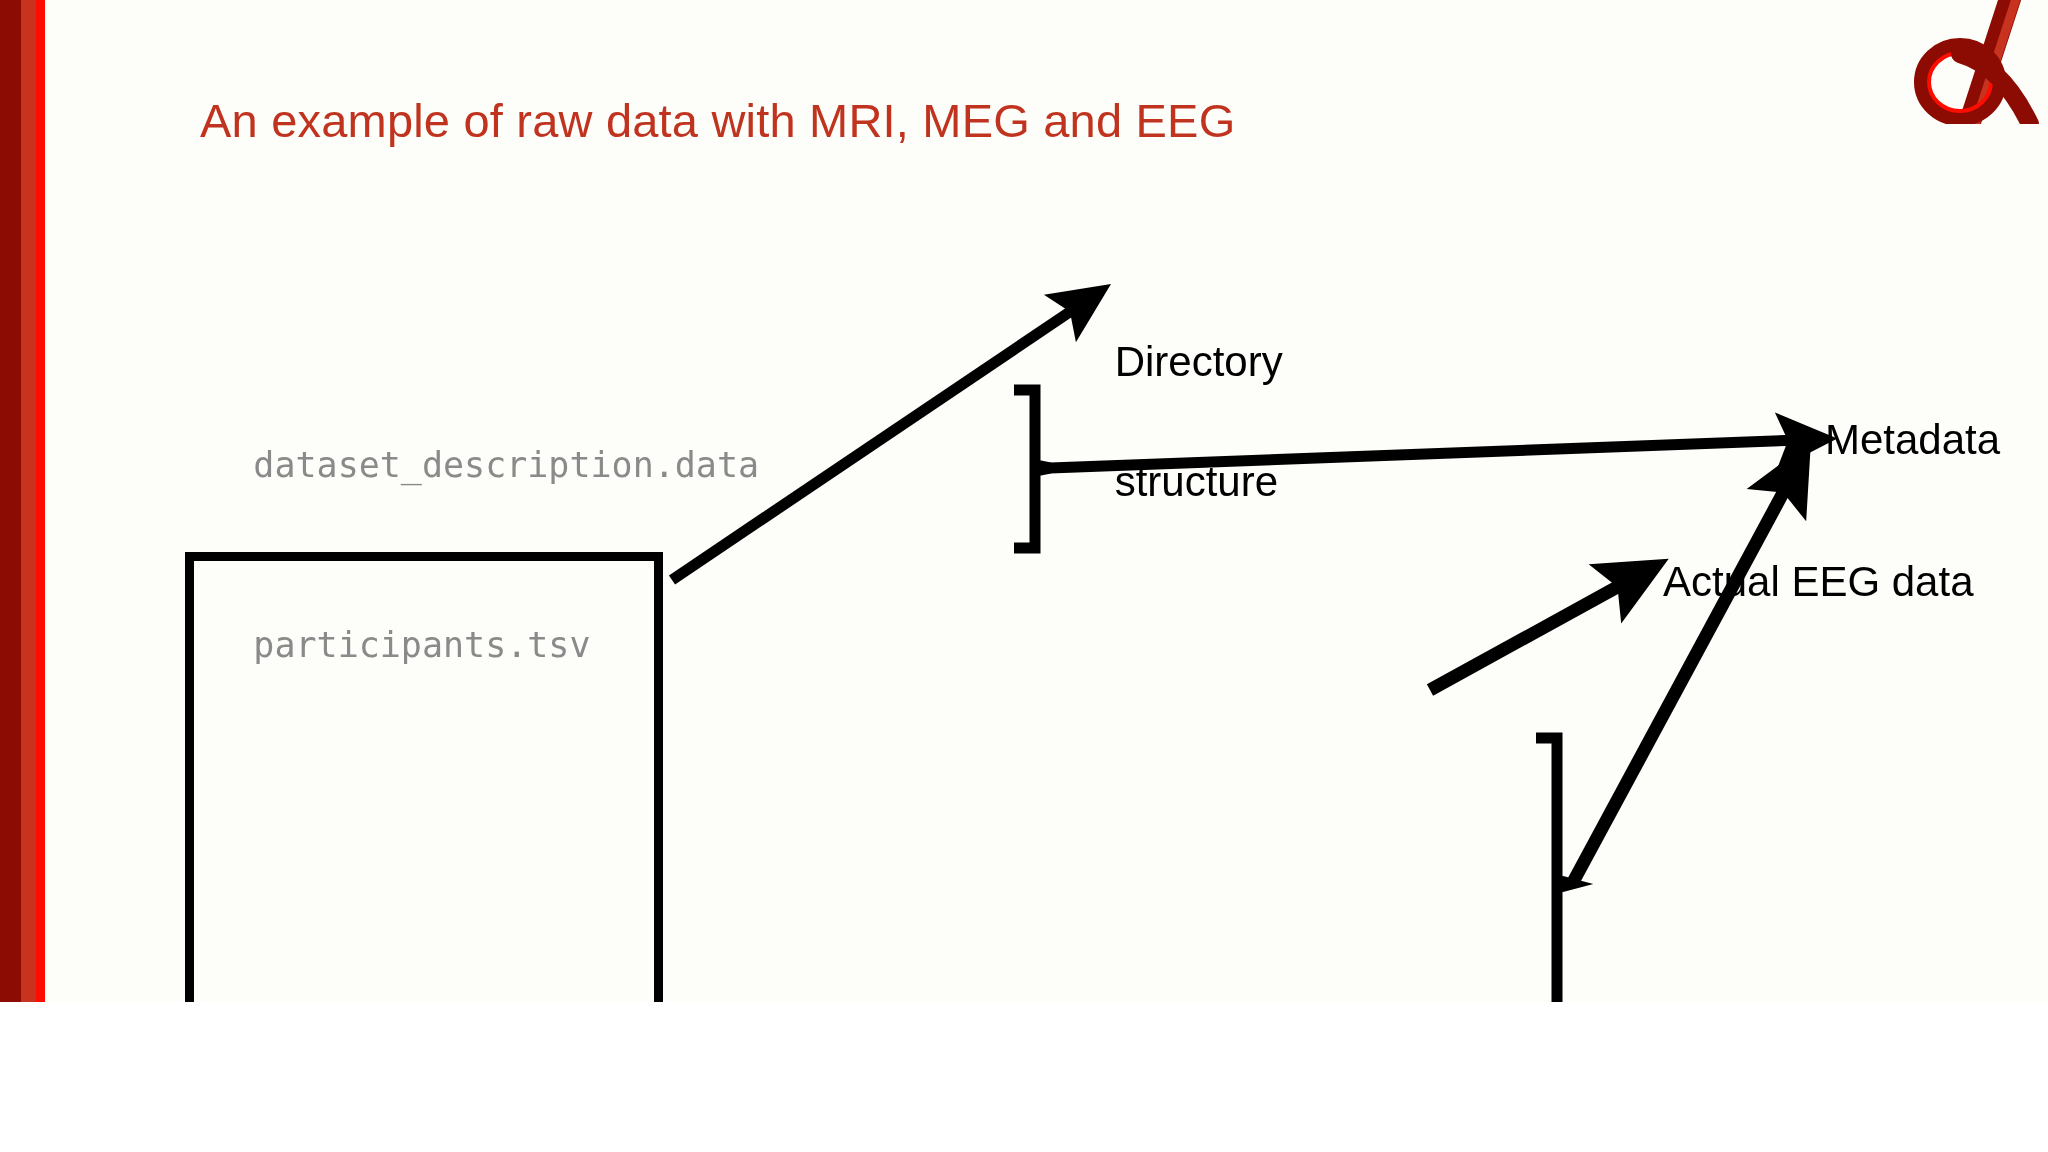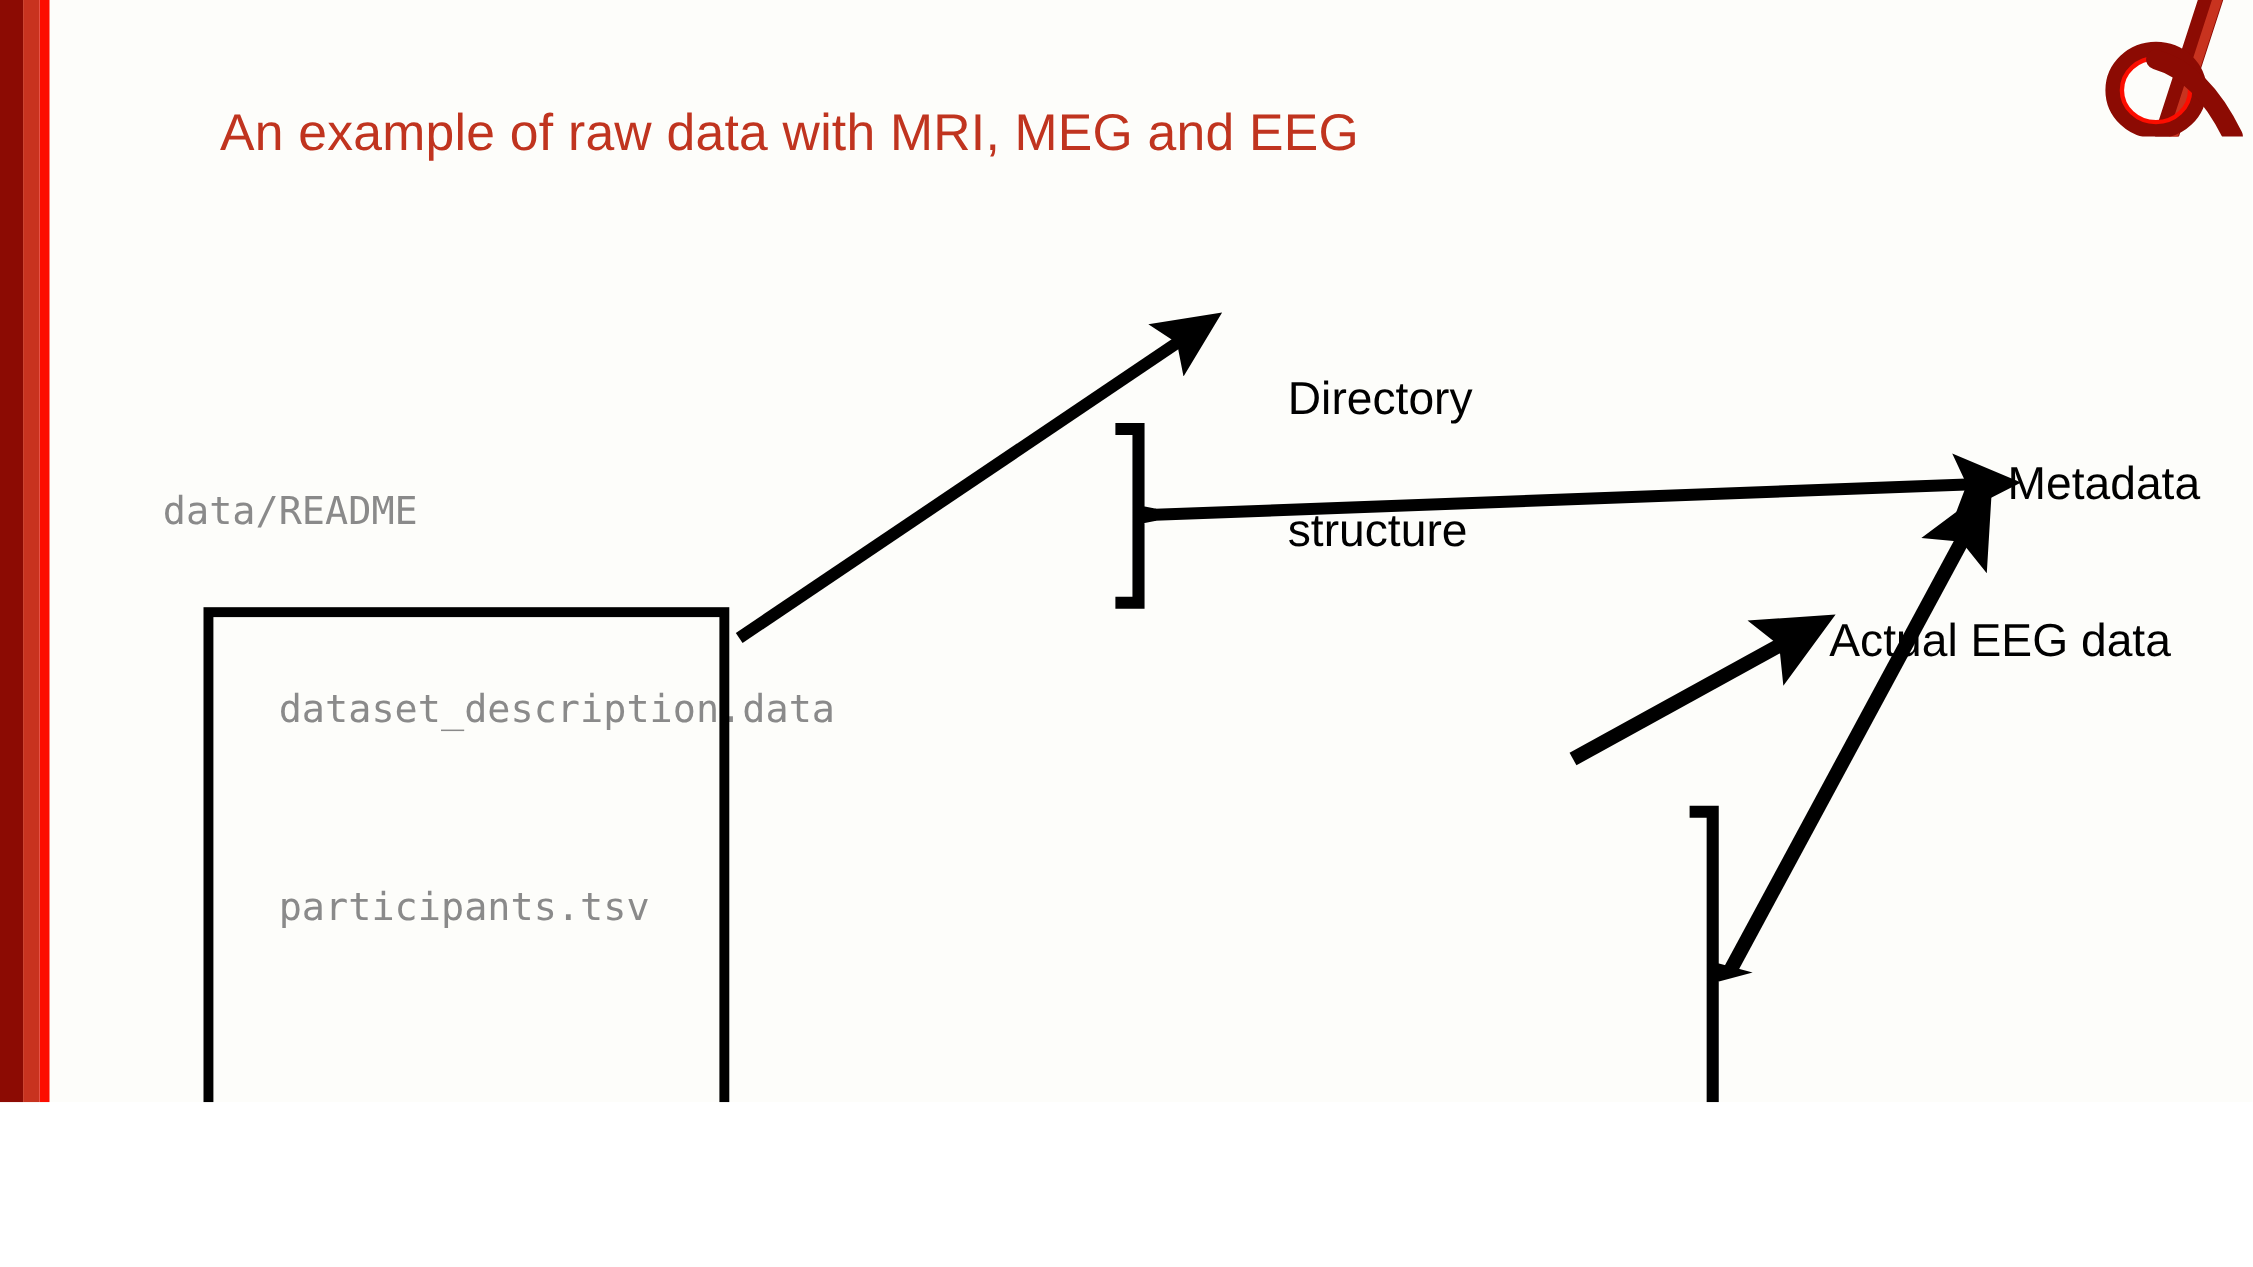--- a/index.html
+++ b/index.html
@@ -74,21 +74,21 @@
   }
 
   
   .annot {
     position: absolute;
     color: #000000;
     font-size: 42px;
     line-height: 60px;
     white-space: pre;
   }
-  #lbl-directory { left: 1124px; top: 272px; }
+  #lbl-directory { left: 1068px; top: 272px; }
   #lbl-metadata  { left: 1825px; top: 410px; }
   #lbl-eeg-data  { left: 1663px; top: 552px; }
 
   
   #overlay {
     position: absolute;
     left: 0;
     top: 0;
     width: 2048px;
     height: 1152px;
@@ -110,21 +110,20 @@
       <path d="M126 -20 L78 128" stroke="#c8331f" stroke-width="9"></path>
       <ellipse cx="62" cy="88" rx="38" ry="36" stroke="#8c0b03" stroke-width="16"></ellipse>
       <ellipse cx="62" cy="88" rx="31" ry="29" stroke="#fc0d00" stroke-width="4"></ellipse>
       <path d="M62 60 Q104 72 132 130" stroke="#8c0b03" stroke-width="18"></path>
     </g>
   </svg>
 
   <div id="title">An example of raw data with MRI, MEG and EEG</div>
 
   <div id="tree">
-    <span class="ln c-gray">data/README</span>
     <span class="ln c-gray">     dataset_description.data</span>
     <span class="ln c-gray">     participants.tsv</span>
     
     
     
     
     
     
     
     

